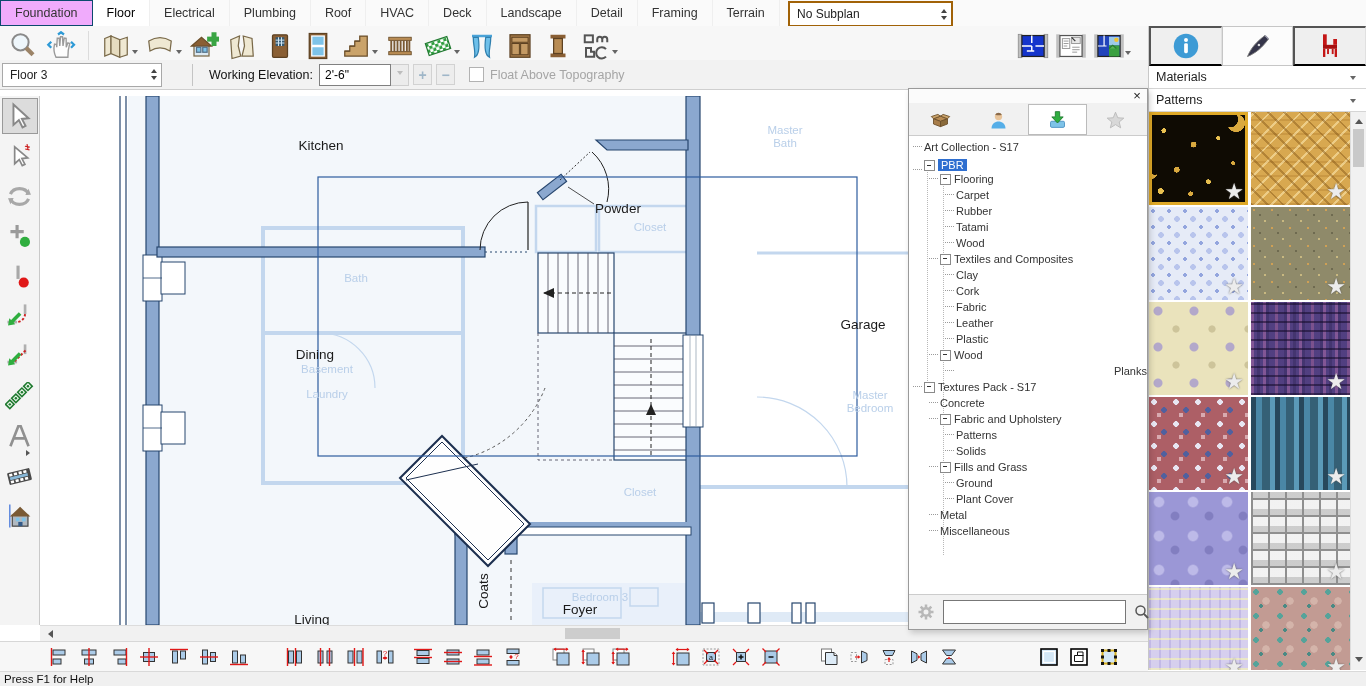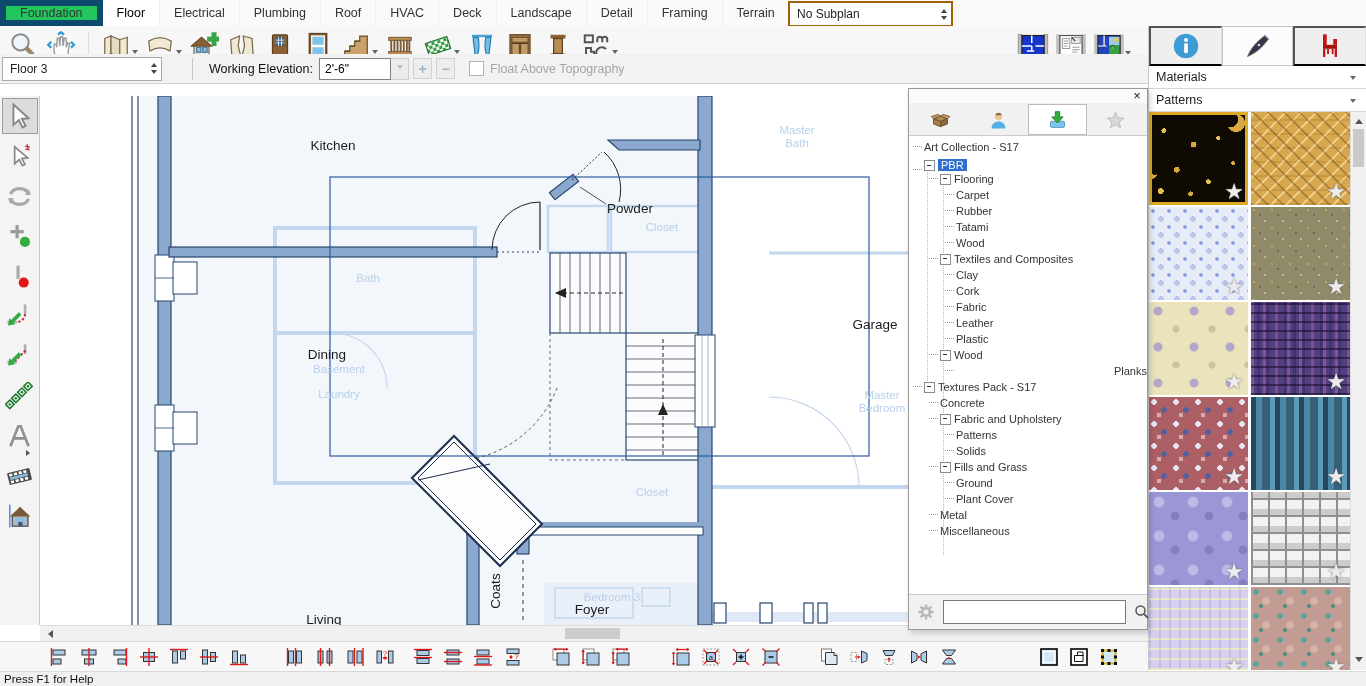--- a/index.html
+++ b/index.html
@@ -2,21 +2,21 @@
 <html><head>
 <meta charset="utf-8">
 <style>
   html,body{margin:0;padding:0}
   body{width:1366px;height:686px;position:relative;overflow:hidden;background:#fff;
        font-family:"Liberation Sans",sans-serif;font-size:12px;color:#222;-webkit-font-smoothing:antialiased}
   
   .tabbar{position:absolute;left:0;top:0;width:1366px;height:26px;background:#fafafa;
           border-bottom:1px solid #dcdcdc;display:flex;align-items:stretch;font-size:12.5px;color:#333}
   .tab{padding:0 14px;display:flex;align-items:center;border-right:1px solid #efefef;cursor:default}
-  .tab.boxed{background:#22c55e;border:6px solid #0c4a6e}
+  .tab.boxed{background:#f0abfc;border:1px solid #0c4a6e}
   .tab.active{background:#fff;color:#000}
   .subplan{position:absolute;left:788px;top:1px;width:154px;height:22px;background:#fff;border:2px solid #a16207;
            display:flex;align-items:center;padding-left:7px;font-size:12px}
   .spin{margin-left:auto;display:flex;flex-direction:column;align-items:center;padding-right:4px}
   .tu{width:0;height:0;border:3px solid transparent;border-bottom:4px solid #444}
   .td{width:0;height:0;border:3px solid transparent;border-top:4px solid #444;margin-top:3px}
   
   .toolbar{position:absolute;left:0;top:26px;width:1366px;height:40px;background:#f7f7f7;
            border-bottom:1px solid #d7d7d7;display:flex;align-items:center;padding-left:4px;box-sizing:border-box}
   .tbtn{width:38px;height:38px;border:none;background:transparent;padding:3px;display:flex;align-items:center;justify-content:center}
@@ -26,40 +26,40 @@
   .dd{width:0;height:0;border:3.5px solid transparent;border-top:4.5px solid #666;margin:16px 3px 0 -3px}
   .dd.gray{border-top-color:#bdbdbd;margin:0}
   .vsep{width:1px;height:30px;background:#dcdcdc;margin:0 8px;flex:none}
   .tool-views{position:absolute;left:1014px;top:26px;height:40px;display:flex;align-items:center}
   .tool-views .tbtn .icon{width:36px;height:32px}
   .tool-right{position:absolute;left:1148px;top:26px;width:218px;height:40px;display:flex;background:#f2f2f2;border-left:1px solid #ccc;box-sizing:border-box}
   .bigbtn{flex:1;display:flex;align-items:center;justify-content:center;border-right:1px solid #e0e0e0}
   .bigbtn .icon{width:28px;height:28px}
   .bigbtn.raised{background:#fcfcfc;border:1px solid #c6c6c6}
   
-  .floorbar{position:absolute;left:0;top:54px;width:1148px;height:30px;background:#f2f2f2;border-bottom:1px solid #cfcfcf;
+  .floorbar{position:absolute;left:0;top:60px;width:1148px;height:30px;background:#f2f2f2;border-bottom:1px solid #cfcfcf;
             display:flex;align-items:center;box-sizing:border-box}
   .fselect{width:160px;height:24px;background:#fff;border:1px solid #a8a8a8;margin-left:2px;display:flex;align-items:center;padding-left:7px;box-sizing:border-box}
   .fdiv{width:1px;height:22px;background:#c4c4c4;margin:0 16px 0 30px}
   .flabel{font-size:12.5px;color:#111;margin-right:6px}
   .combo{width:72px;height:22px;border:1px solid #808080;background:#fff;padding:0 0 0 5px;font-family:"Liberation Sans",sans-serif;font-size:12px;box-sizing:border-box}
   .combo-dd{width:18px;height:22px;background:#ececec;border:1px solid #cfcfcf;border-left:none;display:flex;align-items:center;justify-content:center;box-sizing:border-box}
   .pm{width:19px;height:21px;background:#ededed;border:1px solid #d2d2d2;color:#9fb6c8;font-weight:bold;font-size:14px;
       display:flex;align-items:center;justify-content:center;margin-left:4px;box-sizing:border-box}
   .cb{width:13px;height:13px;border:1px solid #b2b2b2;background:#fff;margin:0 6px 0 14px;flex:none}
   .graytext{color:#a5a5a5;font-size:12.5px}
   
   .palette{position:absolute;left:0;top:96px;width:40px;height:529px;background:#f4f4f4;border-right:1px solid #c9c9c9;
            display:flex;flex-direction:column;align-items:center;padding-top:2px;box-sizing:border-box}
   .pbtn{width:36px;height:36px;margin-bottom:4px;display:flex;align-items:center;justify-content:center;border:1px solid transparent;background:transparent;padding:2px}
   .pbtn .icon{width:29px;height:29px}
   .pbtn.active{background:#dcdcdc;border:1px solid #999}
   .fly{width:0;height:0;border:3px solid transparent;border-left:4px solid #555;align-self:flex-end;margin:-8px 6px 2px 0}
   
-  .canvas{position:absolute;left:52px;top:96px;width:1108px;height:529px;background:#fff;overflow:hidden}
+  .canvas{position:absolute;left:40px;top:96px;width:1108px;height:529px;background:#fff;overflow:hidden}
   .rlab{font-size:13.5px;fill:#1a1a1a;font-family:"Liberation Sans",sans-serif}
   .ulab{font-size:11.5px;fill:#b9cfe9;font-family:"Liberation Sans",sans-serif}
   
   .hscroll{position:absolute;left:40px;top:625px;width:1108px;height:16px;background:#f1f1f1;border-top:1px solid #dcdcdc;box-sizing:border-box}
   .hsarrow{position:absolute;left:2px;top:2px;width:13px;height:12px;display:flex;align-items:center;justify-content:center}
   .tl{width:0;height:0;border:4px solid transparent;border-right:5px solid #555}
   .hthumb{position:absolute;left:525px;top:2px;width:55px;height:11px;background:#cdcdcd}
   
   .bottombar{position:absolute;left:0;top:641px;width:1148px;height:30px;background:#f7f7f7;border-top:1px solid #d7d7d7;
              display:flex;align-items:center;box-sizing:border-box}

